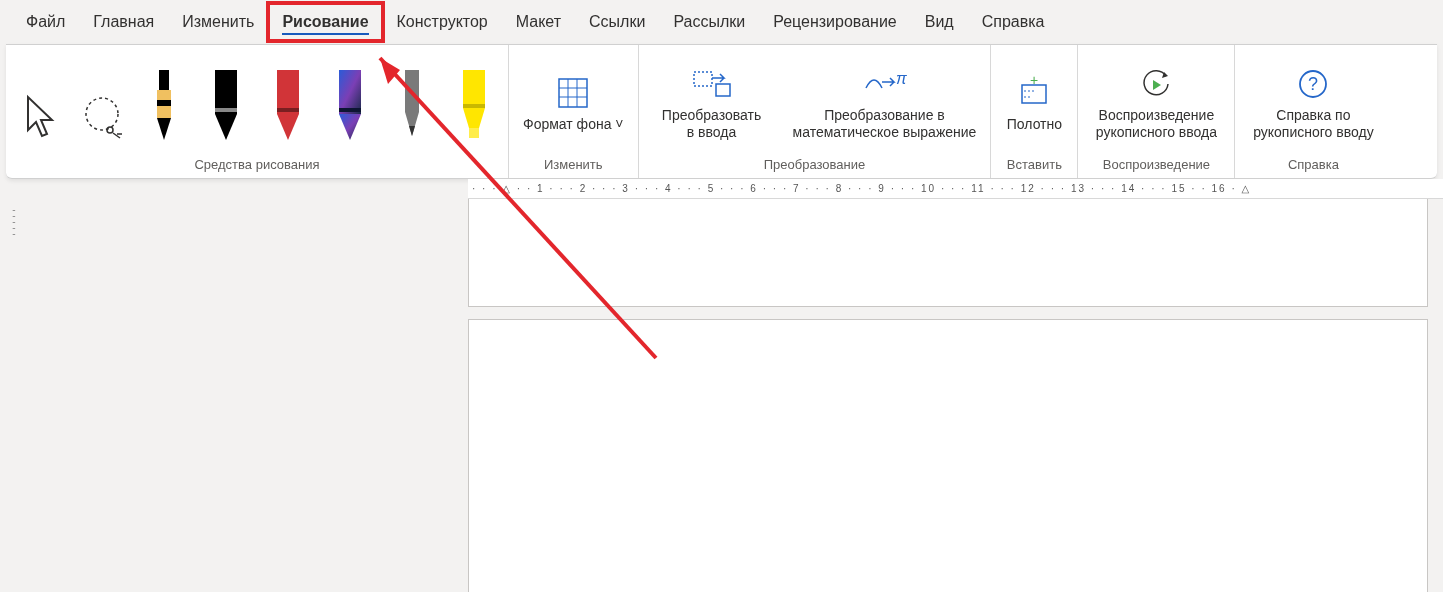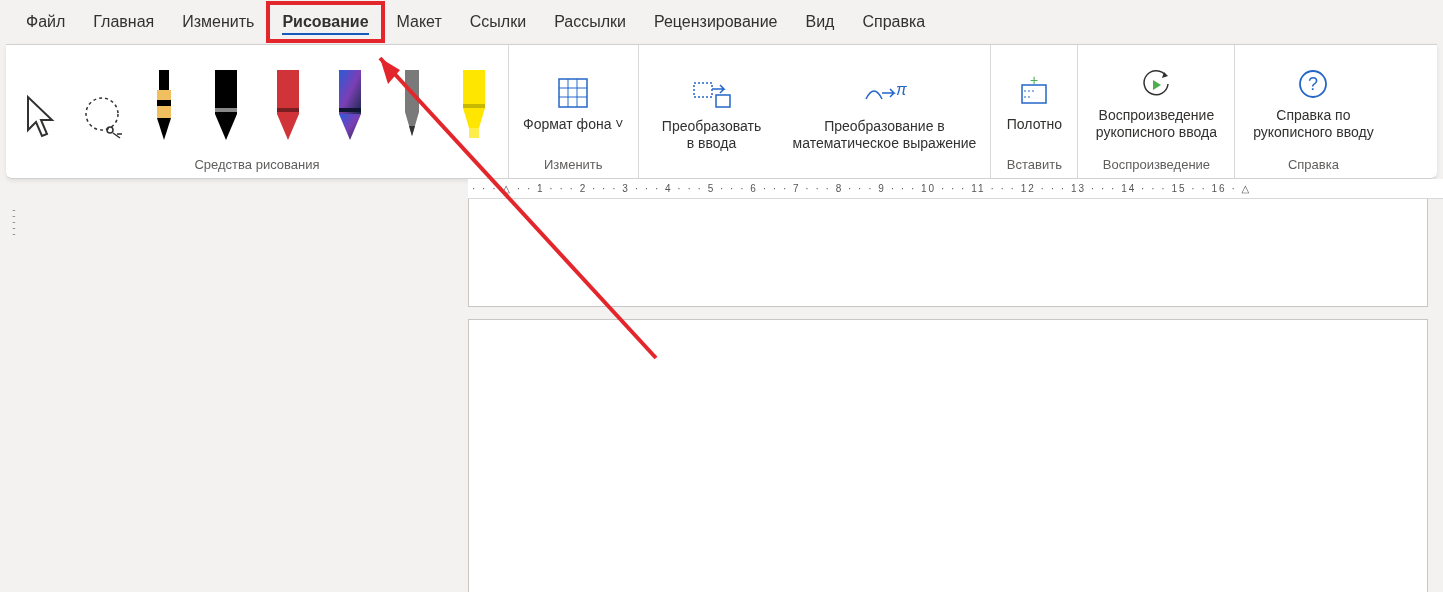--- a/index.html
+++ b/index.html
@@ -166,20 +166,21 @@
   }
 </style>
 </head>
 <body>
 
 <div class="tabs">
   <div class="tab">Файл</div>
   <div class="tab">Главная</div>
   <div class="tab">Изменить</div>
   <div class="tab active highlighted">Рисование</div>
+  <div class="tab">Конструктор</div>
   <div class="tab">Макет</div>
   <div class="tab">Ссылки</div>
   <div class="tab">Рассылки</div>
   <div class="tab">Рецензирование</div>
   <div class="tab">Вид</div>
   <div class="tab">Справка</div>
 </div>
 
 <div class="ribbon">
 
@@ -296,20 +297,21 @@
         <div class="icon-slot">
           <svg width="48" height="36" viewBox="0 0 48 36">
             <path d="M6 22 Q 14 6 22 22" fill="none" stroke="#2567c9" stroke-width="1.5"></path>
             <path d="M22 16 L34 16 L30 12 M34 16 L30 20" fill="none" stroke="#2567c9" stroke-width="1.5"></path>
             <text x="36" y="18" font-size="16" fill="#2567c9" font-style="italic">π</text>
           </svg>
         </div>
         <div class="lbl"><span>Преобразование в</span><br><span>математическое выражение</span></div>
       </div>
     </div>
+    <div class="group-label">Преобразование</div>
   </div>
 
   <div class="ribbon-group">
     <div class="group-body">
       <div class="ribbon-btn">
         <div class="icon-slot">
           <svg width="40" height="36" viewBox="0 0 40 36">
             <rect x="8" y="10" width="24" height="18" fill="none" stroke="#2567c9" stroke-width="1.5"></rect>
             <line x1="10" y1="16" x2="22" y2="16" stroke="#2567c9" stroke-dasharray="2 2"></line>
             <line x1="10" y1="22" x2="18" y2="22" stroke="#2567c9" stroke-dasharray="2 2"></line>

